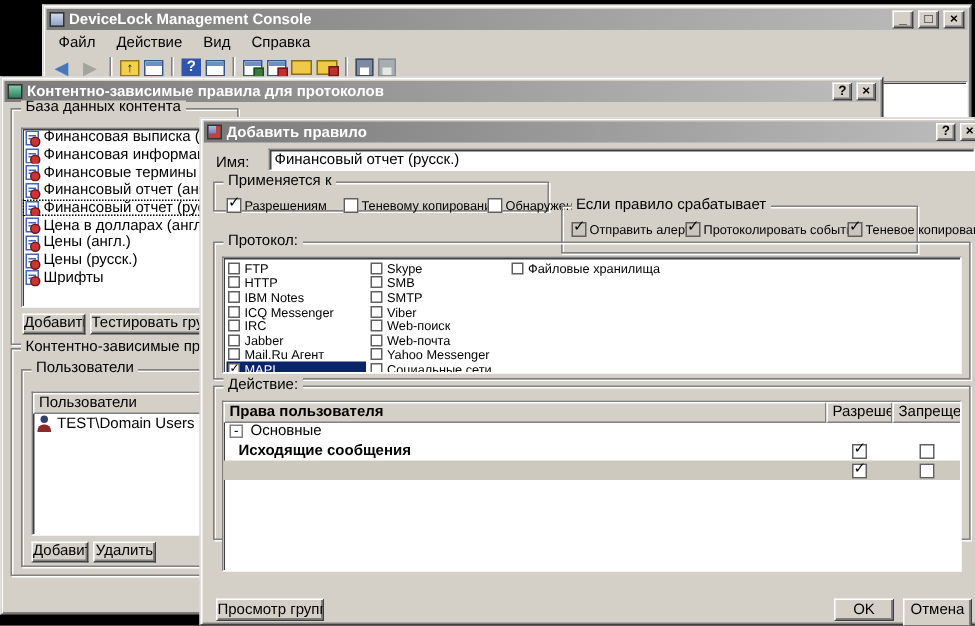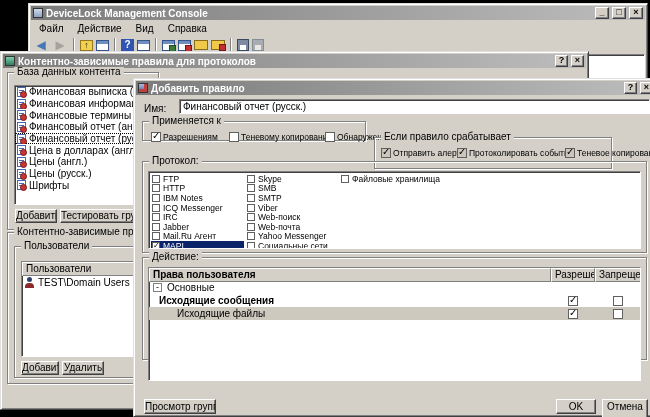--- a/index.html
+++ b/index.html
@@ -321,21 +321,20 @@
             <div class="act-row" style="top: 13px;">
               <span class="exp">-</span>
               <span>Основные</span>
             </div>
             <div class="act-row" style="top: 26px;">
               <span style="padding-left: 10px; font-weight: bold;">Исходящие сообщения</span>
               <span class="rcb cb checked" style="left: 419px;"></span>
               <span class="rcb cb" style="left: 464px;"></span>
             </div>
             <div class="act-row sel" style="top: 39px;">
-              <span style="padding-left: 28px;">Исходящие файлы</span>
               <span class="rcb cb checked" style="left: 419px;"></span>
               <span class="rcb cb" style="left: 464px;"></span>
             </div>
           </div>
       </div>
     </div>
 
     <div class="btn" style="left:10px;top:320px;width:72px;height:15px;line-height:13px;">Просмотр группы</div>
     <div class="btn" style="left:422px;top:320px;width:40px;height:15px;line-height:13px;">OK</div>
     <div class="btn" style="left:468px;top:320px;width:46px;height:27px;line-height:13px;">Отмена</div>

